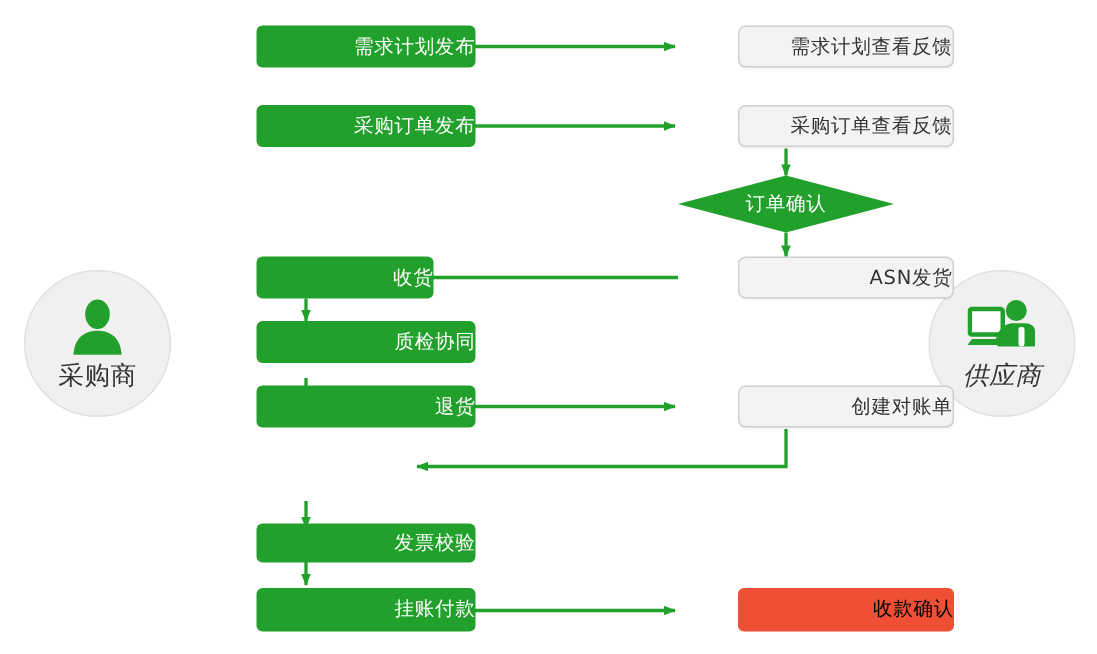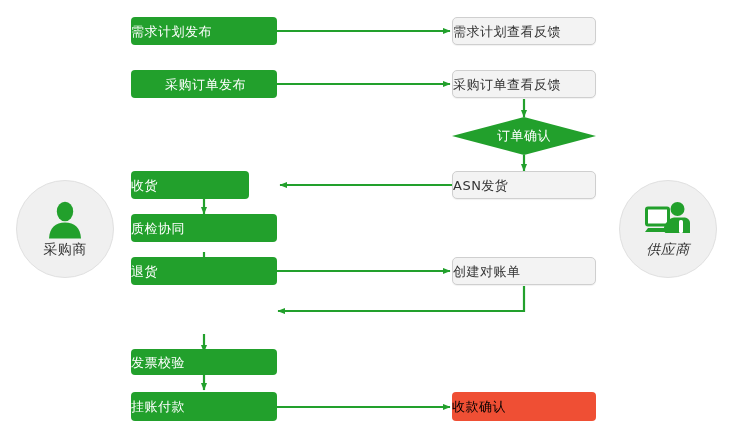--- a/index.html
+++ b/index.html
@@ -16,26 +16,27 @@
     height: 436px;
     background: #ffffff;
     overflow: hidden;
   }
   
   .node {
     position: absolute;
     box-sizing: border-box;
     display: flex;
     align-items: center;
-    justify-content: flex-start;
+    justify-content: flex-end;
     font-size: 13px;
     line-height: 1;
     letter-spacing: 0.5px;
     white-space: nowrap;
     z-index: 5;
+    margin-left: 40px;
   }
   .node.green {
     background: #22a02c;
     color: #ffffff;
     border-radius: 4px;
   }
   .node.red {
     background: #ef4f34;
     color: #000000;
     border-radius: 4px;
@@ -85,21 +86,21 @@
   }
   .actor .aicon {
     width: 46px;
     height: 40px;
     display: flex;
     align-items: flex-end;
     justify-content: center;
     margin-bottom: 2px;
   }
   .actor .alabel {
-    font-size: 14px;
+    font-size: 17px;
     color: #333333;
     letter-spacing: 0.5px;
     white-space: nowrap;
   }
   
   .conn {
     position: absolute;
     left: 0;
     top: 0;
     width: 731px;

